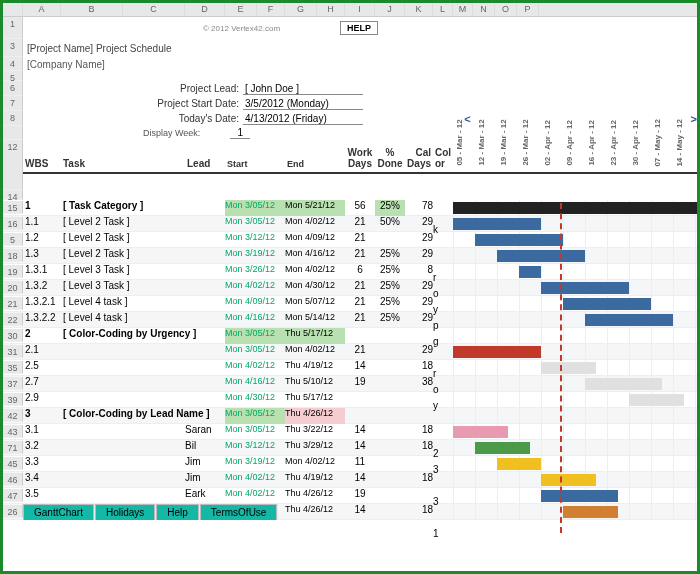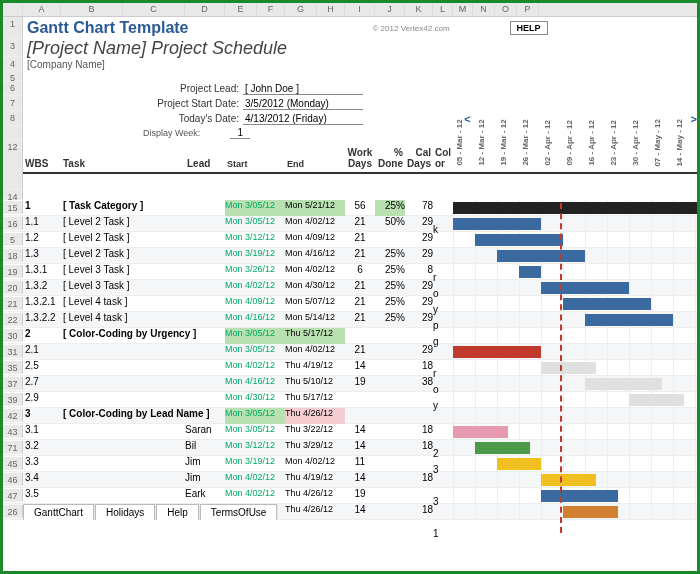--- a/index.html
+++ b/index.html
@@ -4,48 +4,48 @@
 <style>
 * { box-sizing: border-box; margin: 0; padding: 0; }
 body { font-family: Arial, sans-serif; font-size: 10px; background: #fff; border: 3px solid #1a8a2a; width: 700px; height: 574px; overflow: hidden; position: relative; }
 .col-headers { display: flex; height: 14px; background: #e8e8e8; border-bottom: 1px solid #ccc; font-size: 9px; color: #666; }
 .col-headers div { text-align: center; border-right: 1px solid #ddd; padding-top: 1px; }
 .row-container { display: flex; }
 .row-num { width: 20px; text-align: center; font-size: 9px; color: #666; background: #e8e8e8; border-right: 1px solid #ccc; border-bottom: 1px solid #eee; flex-shrink: 0; padding-top: 2px; }
 .title { font-size: 16px; font-weight: bold; color: #2a5a95; padding: 2px 4px; }
 .copy { font-size: 8px; color: #888; margin-left: 180px; }
 .help-btn { display: inline-block; border: 1px solid #888; padding: 1px 6px; font-size: 9px; font-weight: bold; margin-left: 60px; cursor: pointer; }
-.subtitle { font-size: 18px; color: #444; padding: 1px 4px; font-style: italic; }
+.subtitle { font-size: 10px; color: #444; padding: 1px 4px; }
 .company { font-size: 10px; color: #555; padding: 0 4px; }
 .meta-label { width: 220px; text-align: right; font-size: 10px; color: #333; padding-right: 4px; }
 .meta-value { border-bottom: 1px solid #888; min-width: 120px; font-size: 10px; padding: 0 2px; }
 .display-week { font-size: 9px; color: #555; margin-left: 120px; }
 .header-row { display: flex; background: #fff; border-bottom: 2px solid #333; height: 34px; font-size: 10px; font-weight: bold; color: #333; align-items: flex-end; }
 .header-row > div { padding: 0 2px 3px 2px; }
 .data-row { display: flex; height: 16px; border-bottom: 1px solid #eee; align-items: center; font-size: 10px; }
 .data-row.alt { background: #f5f6f8; }
 .c-wbs { width: 38px; padding-left: 2px; }
 .c-task { width: 124px; padding-left: 2px; white-space: nowrap; }
 .c-lead { width: 40px; }
 .c-start { width: 60px; color: #0a6; font-size: 9px; }
 .c-end { width: 60px; font-size: 9px; }
 .c-work { width: 30px; text-align: center; }
-.c-done { width: 30px; text-align: right; }
+.c-done { width: 30px; text-align: center; }
 .c-cal { width: 28px; text-align: right; }
 .c-col { width: 20px; text-align: left; margin-top: 24px; }
 .bold { font-weight: bold; }
 .hl-green { background: #b8e0b0; }
 .hl-pink { background: #f5cdd0; }
 .gantt-hcell { width: 22px; font-size: 8px; color: #666; text-align: center; writing-mode: vertical-rl; transform: rotate(180deg); padding: 2px 0; }
 .nav-arrow { color: #2a5a95; font-weight: bold; cursor: pointer; font-size: 11px; }
 .gcell { width: 22px; height: 100%; border-left: 1px solid #eee; position: relative; }
 .bar { position: absolute; top: 2px; bottom: 2px; }
 .today-line { position: absolute; top: 0; bottom: 0; width: 0; border-left: 2px dashed #c0392b; left: 557px; z-index: 5; }
 .sheet-tabs { position: absolute; bottom: 0; left: 20px; display: flex; font-size: 10px; background: #e8e8e8; }
-.sheet-tabs div { padding: 2px 10px; border: 1px solid #bbb; border-bottom: none; background: #ffffff; margin-right: 1px; }
+.sheet-tabs div { padding: 2px 10px; border: 1px solid #bbb; border-bottom: none; background: #14b8a6; margin-right: 1px; }
 .content { position: relative; }
 </style>
 </head>
 <body>
 
 <div class="content" id="content">
     <div class="col-headers">
       <div style="width:20px"></div>
       <div style="width:38px">A</div>
       <div style="width:62px">B</div>
@@ -60,21 +60,20 @@
       <div style="width:28px">K</div>
       <div style="width:20px">L</div>
       <div style="width:20px">M</div>
       <div style="width:22px">N</div>
       <div style="width:22px">O</div>
       <div style="width:22px">P</div>
     </div>
     <div class="row-container" style="height:22px">
       <div class="row-num">1</div>
       <div style="flex:1;display:flex;align-items:center">
-        <span class="title">Gantt Chart Template</span>
         <span class="copy">© 2012 Vertex42.com</span>
         <span class="help-btn">HELP</span>
       </div>
     </div>
     <div class="row-container" style="height:18px">
       <div class="row-num">3</div>
       <div style="flex:1;display:flex;align-items:center">
         <span class="subtitle">[Project Name] Project Schedule</span>
       </div>
     </div>

